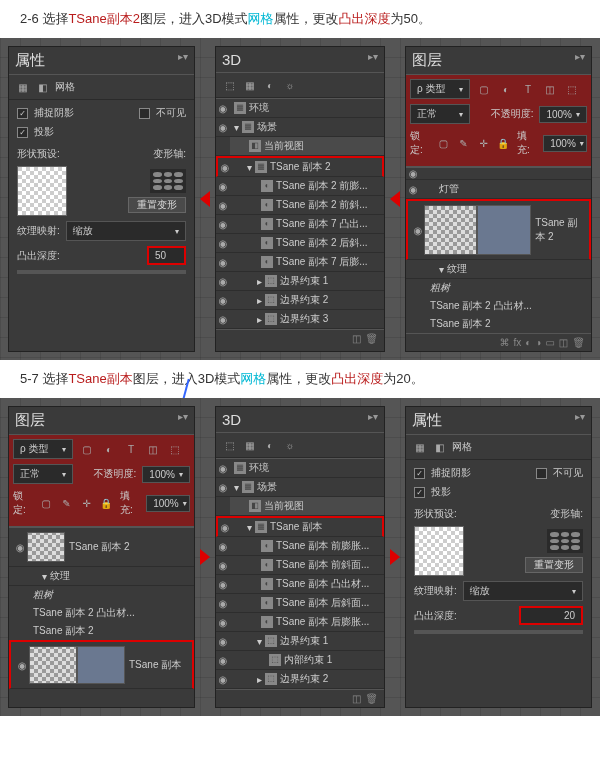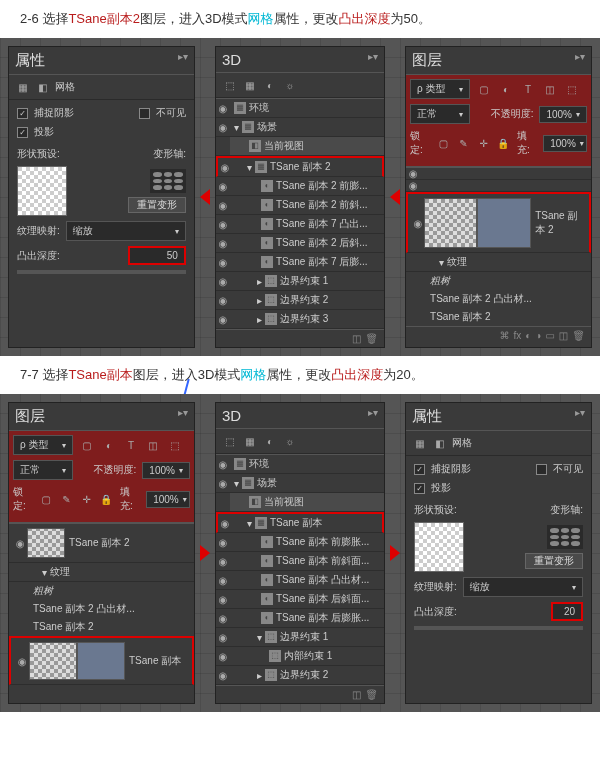--- a/index.html
+++ b/index.html
@@ -95,21 +95,21 @@
         </div>
       </div>
       <div class="row">
         <span>纹理映射:</span>
         <div class="dropdown" style="flex:1">
             <span>缩放</span>
           </div>
       </div>
       <div class="row">
         <span>凸出深度:</span>
-        <span class="input-field red-box" style="margin-left:auto;width:58px;text-align:right">50</span>
+        <span class="input-field red-box" style="margin-left:auto;width:39px;text-align:left">50</span>
       </div>
       <div style="height:4px;background:#555;margin-top:4px"></div>
     </div>
   </div>
 
   <div class="red-arrow left"></div>
 
   <div class="panel">
     <div class="panel-header">
       <span class="panel-tab">3D</span>
@@ -242,20 +242,24 @@
             <span>100%</span>
           </div>
       </div>
     </div>
     <div class="tree-list">
       <div class="tree-row">
           <span class="eye">◉</span>
         </div>
       <div class="tree-row">
           <span class="eye">◉</span>
+          <div class="tree-content">
+            <span class="indent" style="width:12px"></span>
+            <span>灯管</span>
+          </div>
         </div>
       <div class="tree-row red-box" style="padding:4px">
           <span class="eye">◉</span>
           <div class="layer-thumb"></div>
           <div class="layer-thumb blue"></div>
           <span style="margin-left:4px">TSane 副本 2</span>
         </div>
       <div class="tree-row">
           <span class="eye"></span>
           <div class="tree-content"><span class="indent" style="width:12px"></span>▾<span>纹理</span></div>
@@ -270,21 +274,21 @@
         <span>◐</span>
         <span>◑</span>
         <span>▭</span>
         <span>◫</span>
         <span>🗑</span>
       </div>
   </div>
 </div>
 
 <div class="instruction">
-  <span>7-7 选择</span><span class="highlight-blue">TSane副本</span><span>图层，进入3D模式</span><span class="highlight-cyan">网格</span><span>属性，更改</span><span class="highlight-blue">凸出深度</span><span>为20。</span>
+  <span>5-7 选择</span><span class="highlight-blue">TSane副本</span><span>图层，进入3D模式</span><span class="highlight-cyan">网格</span><span>属性，更改</span><span class="highlight-blue">凸出深度</span><span>为20。</span>
 </div>
 
 <div class="workspace">
 
   <div class="panel layers-panel" style="flex:1.1">
     <div class="panel-header">
       <span class="panel-tab">图层</span>
       <span class="panel-close">▸▾</span>
     </div>
     <div class="section-group">
@@ -486,18 +490,18 @@
         </div>
       </div>
       <div class="row">
           <span>纹理映射:</span>
           <div class="dropdown" style="flex:1">
             <span>缩放</span>
           </div>
         </div>
       <div class="row">
           <span>凸出深度:</span>
-          <span class="input-field red-box" style="margin-left:auto;width:32px;text-align:right">20</span>
+          <span class="input-field red-box" style="margin-left:auto;width:64px;text-align:right">20</span>
         </div>
       <div style="height:4px;background:#555;margin-top:4px"></div>
     </div>
   </div>
 </div>
 
 </body></html>

